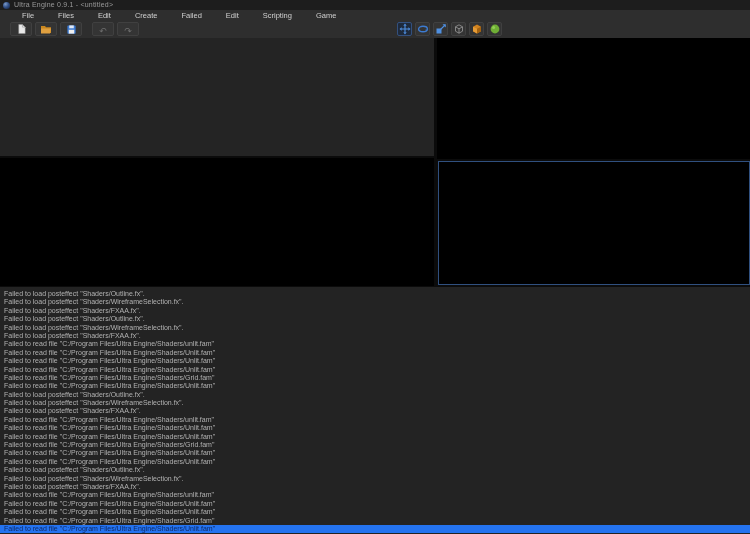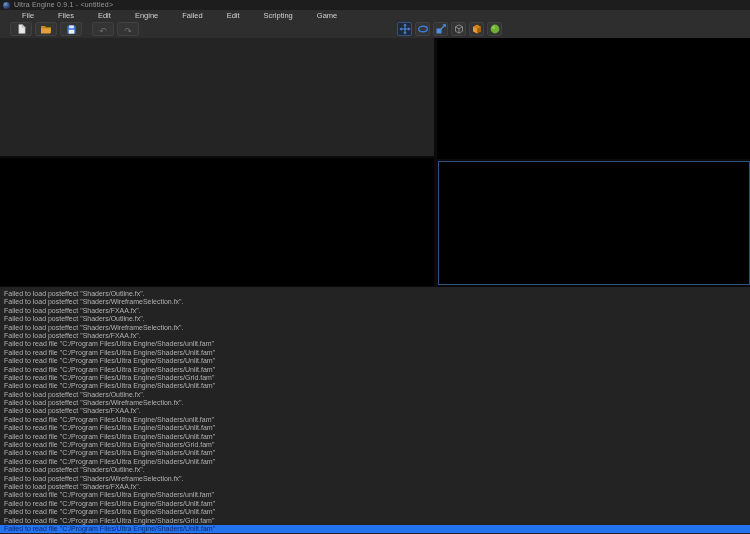--- a/index.html
+++ b/index.html
@@ -53,21 +53,21 @@
 
   <div class="titlebar">
     <div class="app-logo"></div>
     <div class="title-text">Ultra Engine 0.9.1 - &lt;untitled&gt;</div>
   </div>
 
   <div class="menubar">
       <span class="menu-item">File</span>
       <span class="menu-item">Files</span>
       <span class="menu-item">Edit</span>
-      <span class="menu-item">Engine</span>
+      <span class="menu-item">Create</span>
       <span class="menu-item">Failed</span>
       <span class="menu-item">Edit</span>
       <span class="menu-item">Scripting</span>
       <span class="menu-item">Game</span>
     </div>
 
   <div class="toolbar">
     <div class="tb-group" style="left:10px;">
         <div class="tb-btn">
           <span>

